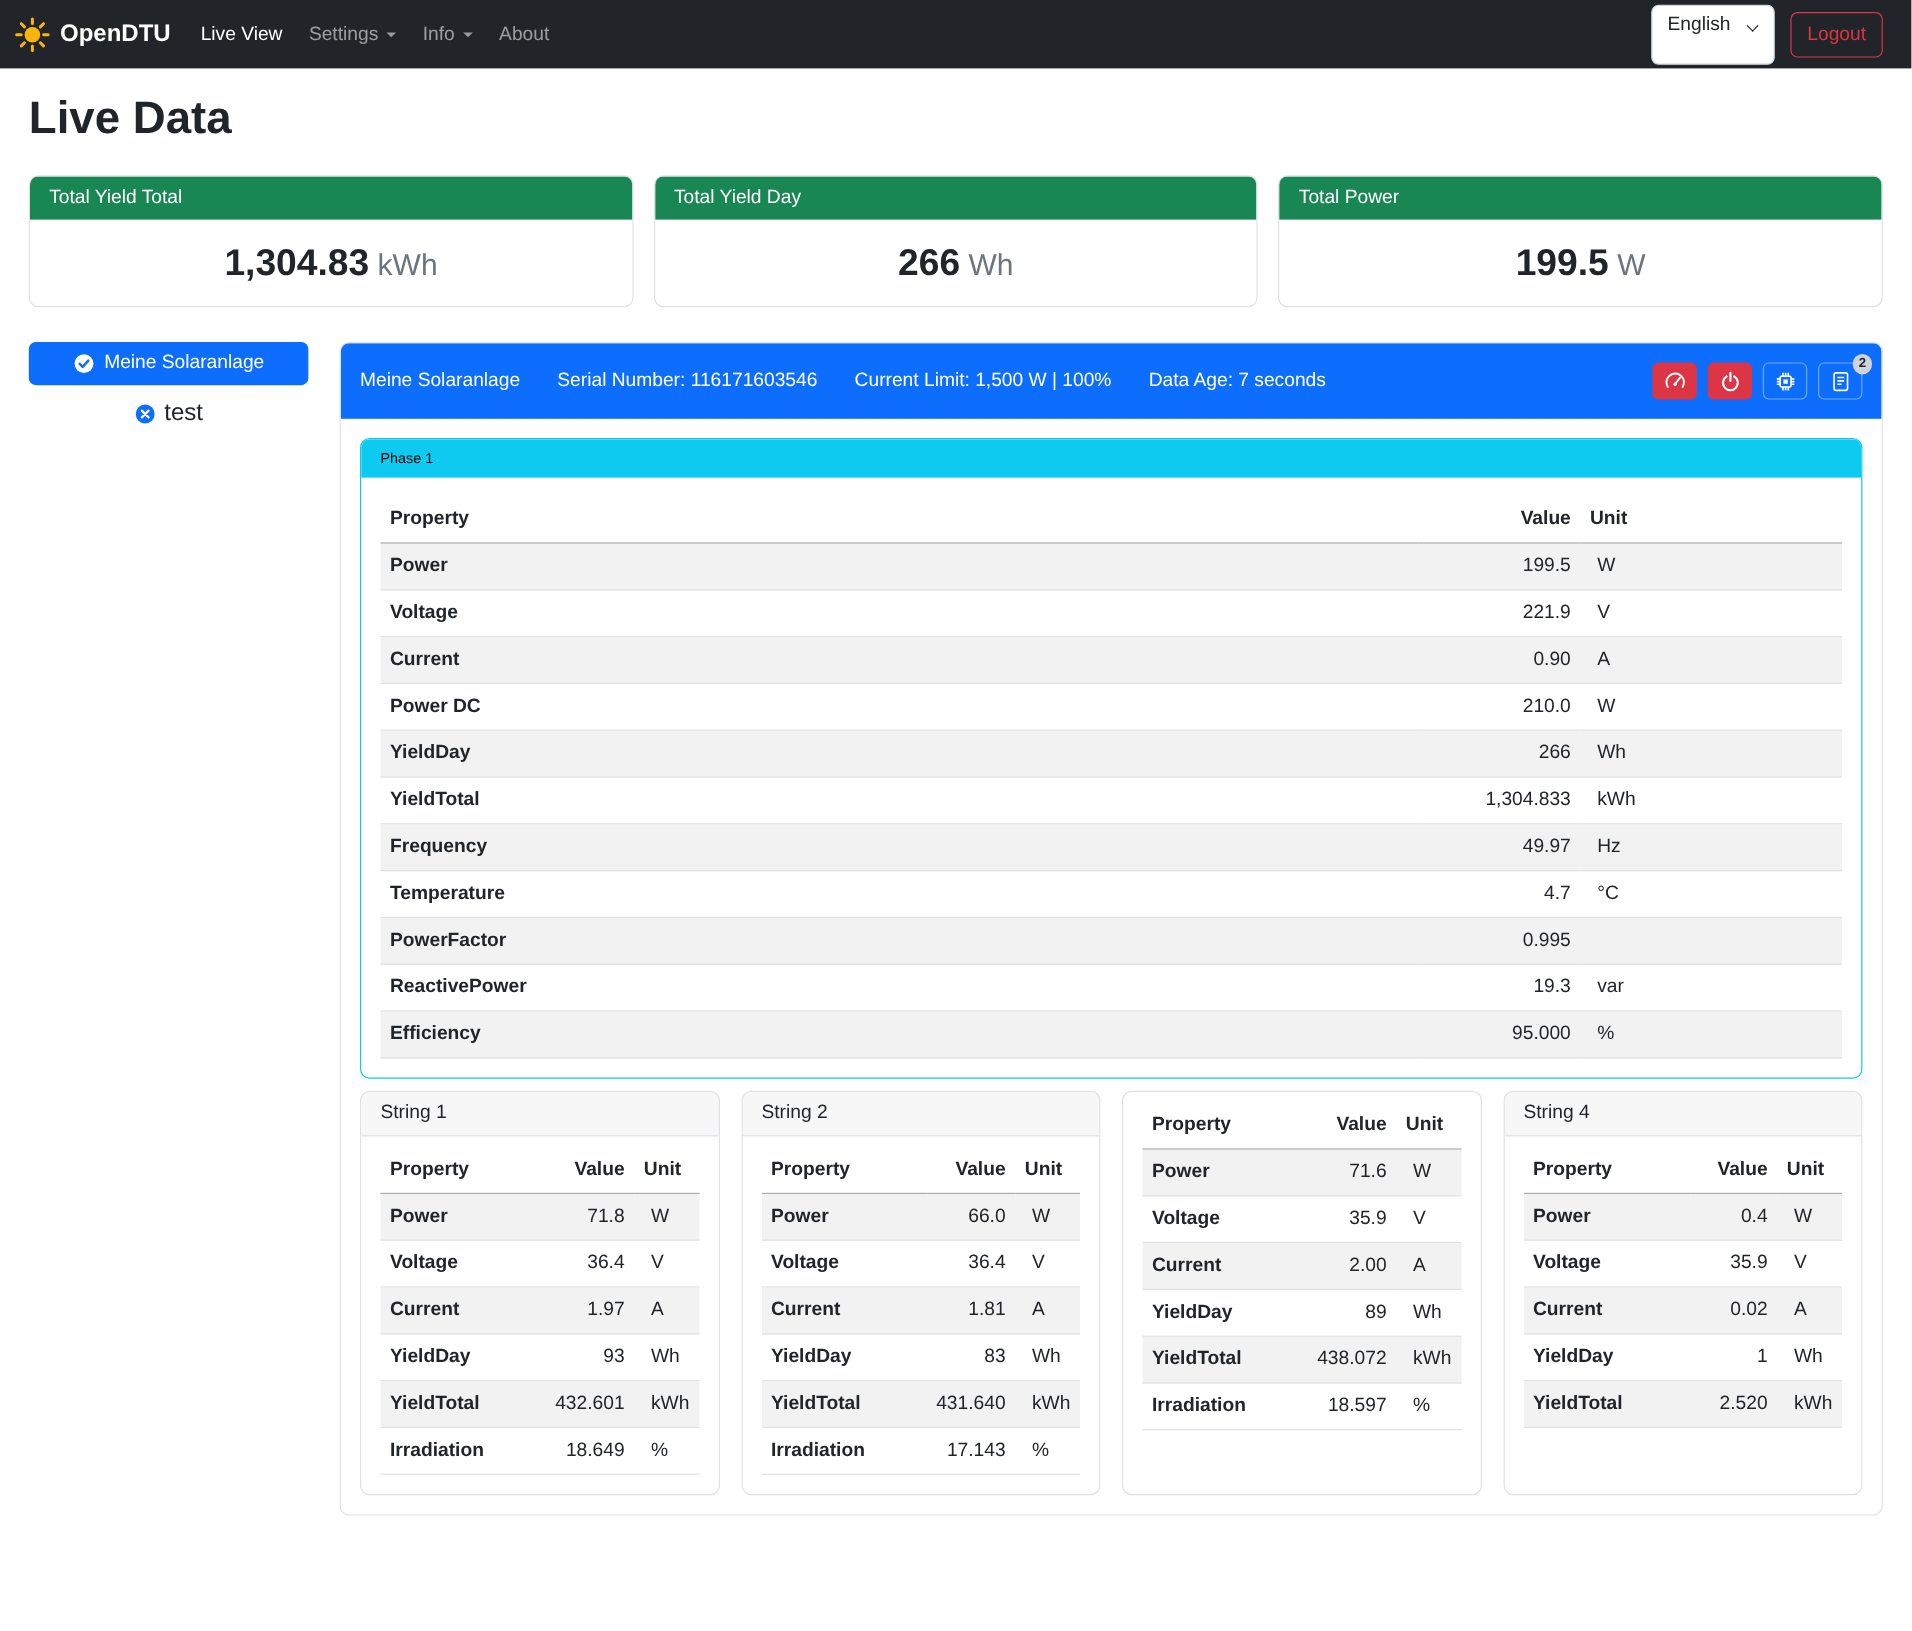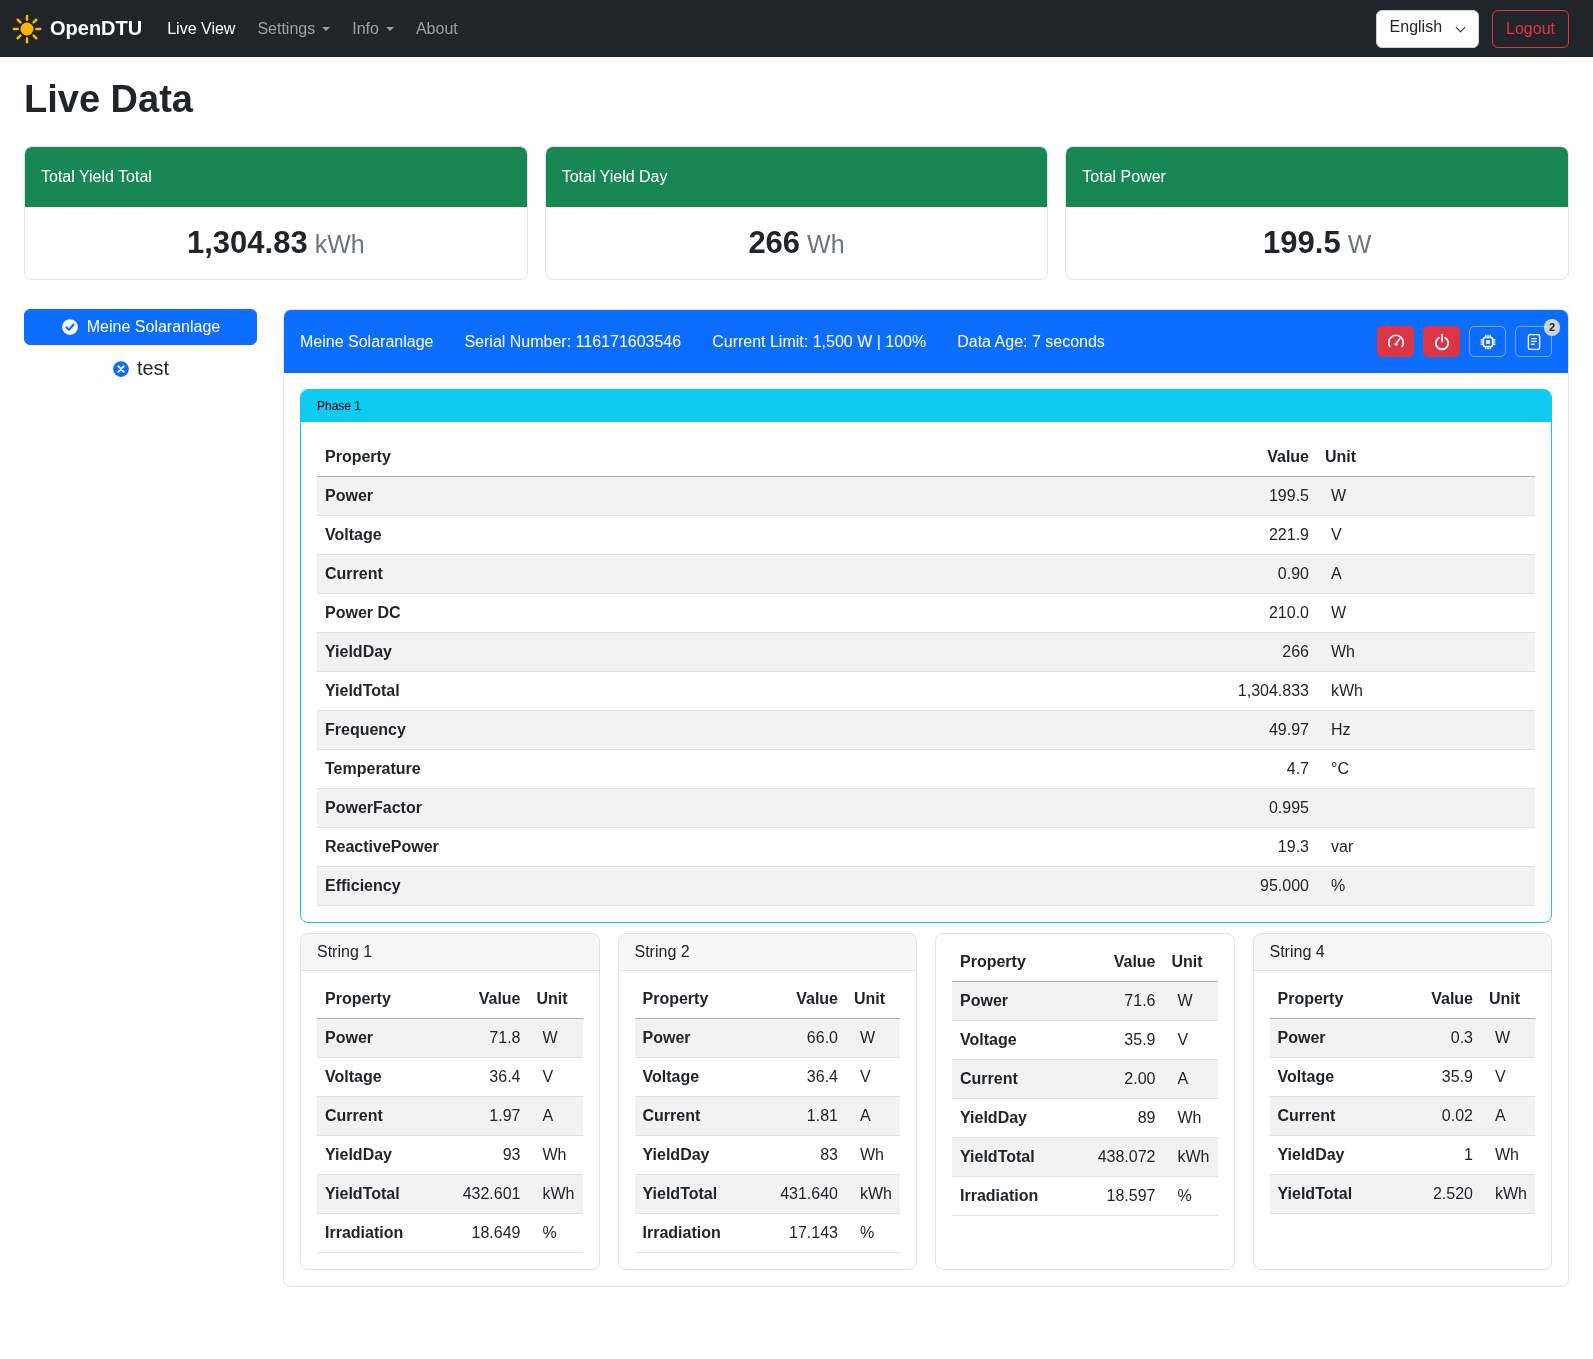--- a/index.html
+++ b/index.html
@@ -51,21 +51,21 @@
   }
   .nav-right { margin-left: auto; display: flex; gap: 13px; align-items: center; }
   .lang-select {
     background: #fff;
     color: #212529;
     border: 1px solid #ced4da;
     border-radius: 6px;
     padding: 7px 36px 7px 13px;
     position: relative;
     cursor: pointer;
-    height: 38px;
+    height: 50px;
   }
   .lang-select .chev {
     position: absolute;
     right: 14px;
     top: 13px;
     width: 7px; height: 7px;
     border-right: 1.7px solid #212529;
     border-bottom: 1.7px solid #212529;
     transform: rotate(45deg);
   }
@@ -81,21 +81,21 @@
     height: 38px;
   }
 
   
   .container { padding: 0 24px 10px; }
   .page-title { font-size: 38px; font-weight: 700; margin: 21px 0 25px; }
 
   
   .summary-row { display: grid; grid-template-columns: repeat(3, 1fr); gap: 17px; }
   .scard { border: 1px solid #dee2e6; border-radius: 8px; overflow: hidden; background: #fff; }
-  .scard-header { background: #198754; color: #fff; padding: 21px 16px; font-size: 16px; }
+  .scard-header { background: #198754; color: #fff; padding: 9px 16px; font-size: 16px; }
   .scard-body { padding: 18px 16px; text-align: center; }
   .scard-value { font-size: 31px; font-weight: 600; }
   .scard-unit { font-size: 25px; color: #6c757d; margin-left: 7px; font-weight: 400; }
 
   
   .content-row { display: flex; gap: 26px; margin-top: 29px; align-items: flex-start; }
   .sidebar { width: 233px; flex: none; }
   .inv-active-btn {
     width: 100%;
     background: #0d6efd;
@@ -619,21 +619,21 @@
                   <tr>
                     <th>Property</th>
                     <th class="val">Value</th>
                     <th class="unit">Unit</th>
                   </tr>
                 </thead>
                 <tbody>
 
                     <tr>
                       <th class="prop">Power</th>
-                      <td class="val">0.3</td>
+                      <td class="val">0.4</td>
                       <td class="unit">W</td>
                     </tr>
 
                     <tr>
                       <th class="prop">Voltage</th>
                       <td class="val">35.9</td>
                       <td class="unit">V</td>
                     </tr>
 
                     <tr>

